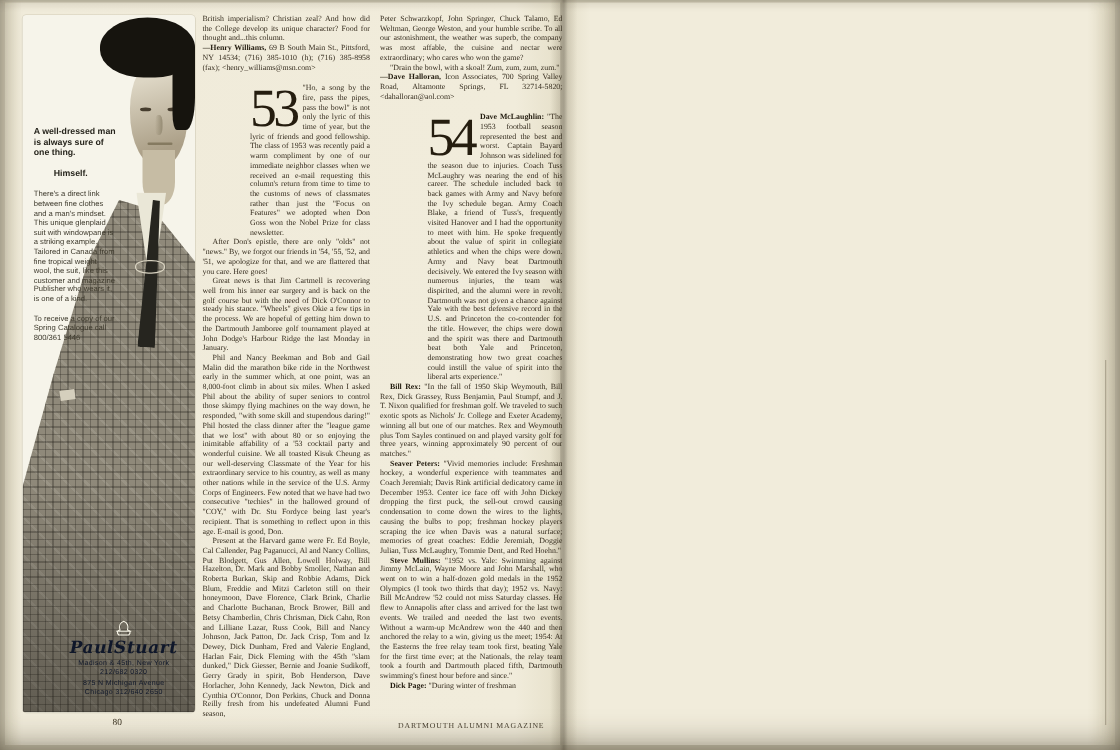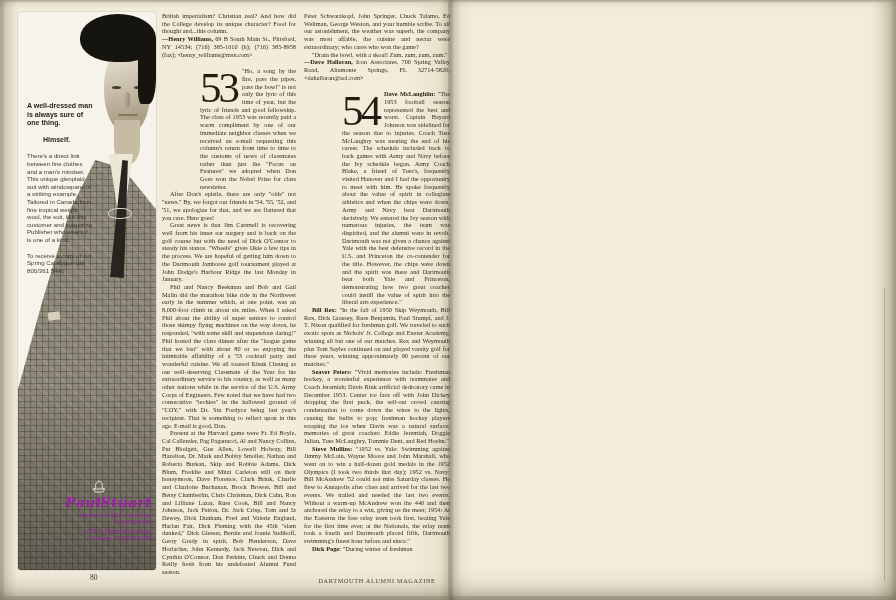--- a/index.html
+++ b/index.html
@@ -59,21 +59,21 @@
     clip-path:polygon(15% 0,85% 0,60% 100%,40% 100%);}
   .tie{left:96px;top:148px;width:14px;height:118px;background:#26251f;transform:rotate(4deg);
     clip-path:polygon(30% 0,70% 0,100% 100%,0 100%);}
   .specs{left:90px;top:196px;width:22px;height:9px;border:1px solid #d8d2c0;border-radius:45%;}
   .pocketsq{left:30px;top:300px;width:12px;height:8px;background:#d5cfbd;transform:rotate(-8deg);}
   .ad-copy{left:9px;top:90px;width:66px;position:absolute;font-family:"Liberation Sans",sans-serif;color:#26241c;}
   .ad-copy p{position:static;margin:0 0 8px;}
   .ad-head{font-weight:700;font-size:7px;line-height:8.6px;}
   .ad-himself{padding-left:16px;margin-bottom:10px;}
   .ad-body{font-size:6.1px;line-height:7.6px;color:#3e3a2d;}
-  .ad-brand{left:28px;bottom:28px;width:106px;text-align:right;color:#a21caf;}
+  .ad-brand{left:28px;bottom:12px;width:106px;text-align:center;color:#0f172a;}
   .ad-brand *{position:static;}
   .brand-name{font:italic 700 13.5px/15px "DejaVu Serif",serif;letter-spacing:.5px;}
   .addr{font:5.6px/7px "Liberation Sans",sans-serif;letter-spacing:.3px;margin-top:2px;}
   .crest{display:block;margin:0 auto 1px;}
 </style>
 </head>
 <body>
 
 <div class="spread">
 

